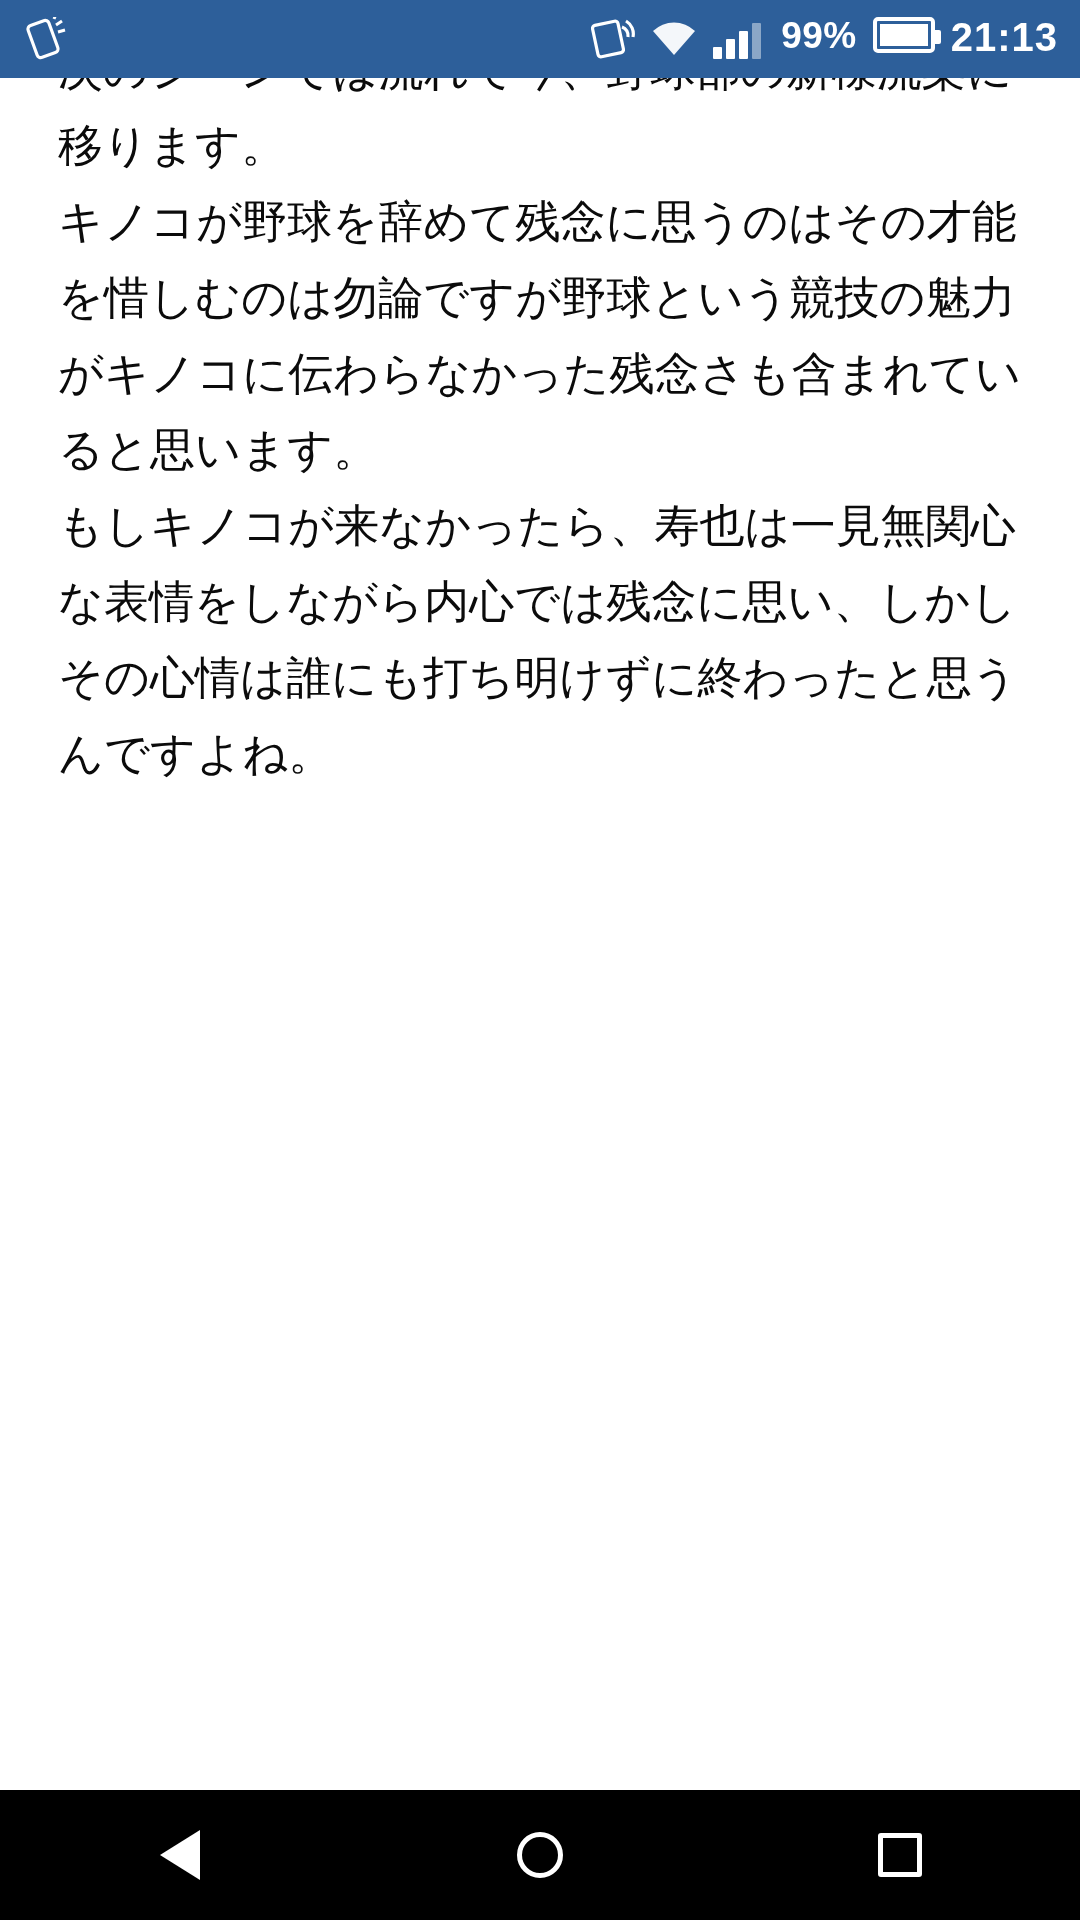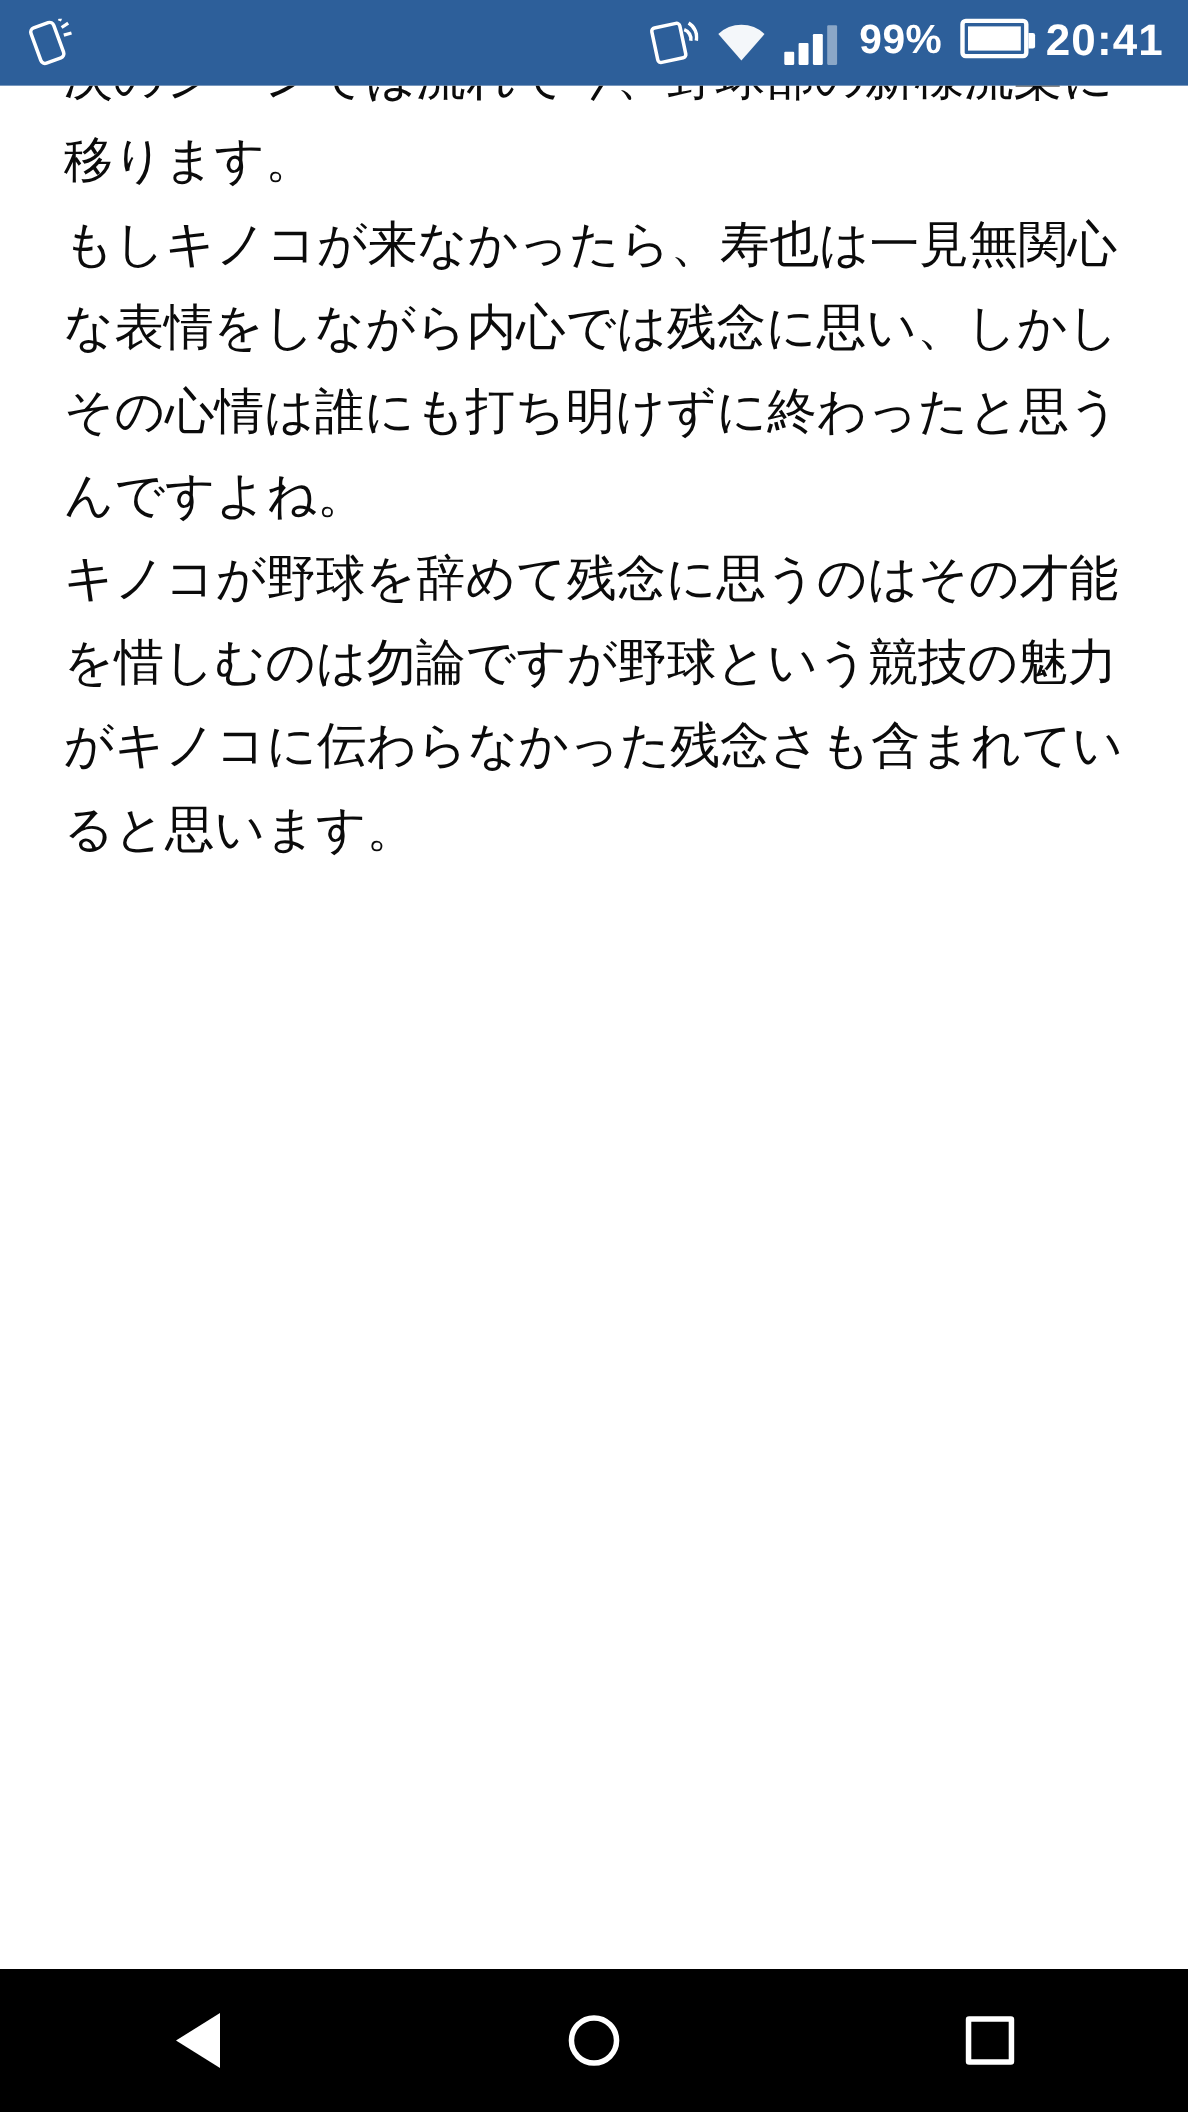--- a/index.html
+++ b/index.html
@@ -141,29 +141,29 @@
         <i></i>
         <i></i>
     </span>
 
     <span class="battery-pct">99%</span>
 
     <span class="icon ic-battery">
       <span class="fill"></span>
     </span>
 
-    <span class="clock">20:41</span>
+    <span class="clock">21:13</span>
   </div>
 </div>
 
 <div class="content">
   <div class="article">
     <p class="para">次のシーンでは流れて今、野球部の新様流楽に移ります。</p>
+    <p class="para">キノコが野球を辞めて残念に思うのはその才能を惜しむのは勿論ですが野球という競技の魅力がキノコに伝わらなかった残念さも含まれていると思います。</p>
     <p class="para">もしキノコが来なかったら、寿也は一見無関心な表情をしながら内心では残念に思い、しかしその心情は誰にも打ち明けずに終わったと思うんですよね。</p>
-    <p class="para">キノコが野球を辞めて残念に思うのはその才能を惜しむのは勿論ですが野球という競技の魅力がキノコに伝わらなかった残念さも含まれていると思います。</p>
 
   </div>
 </div>
 
 <div class="navbar">
   <div class="nav-btn">
     <span class="nav-back"></span>
   </div>
   <div class="nav-btn">
     <span class="nav-home"></span>

